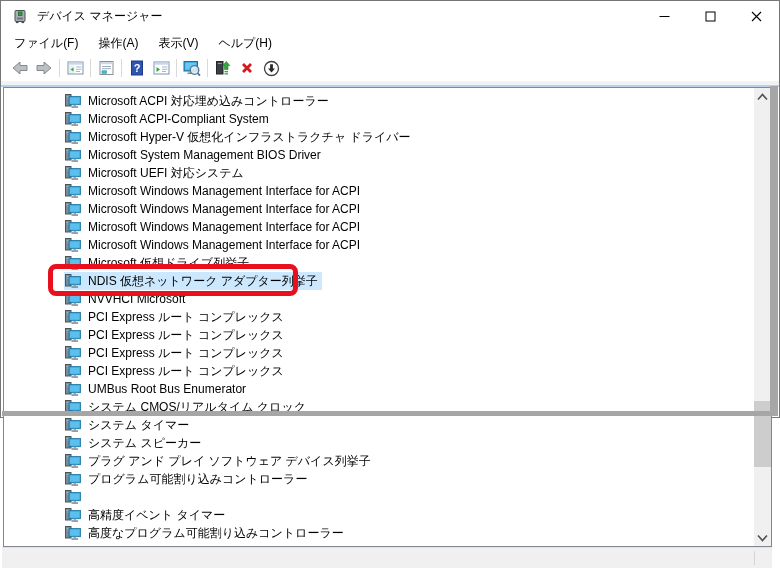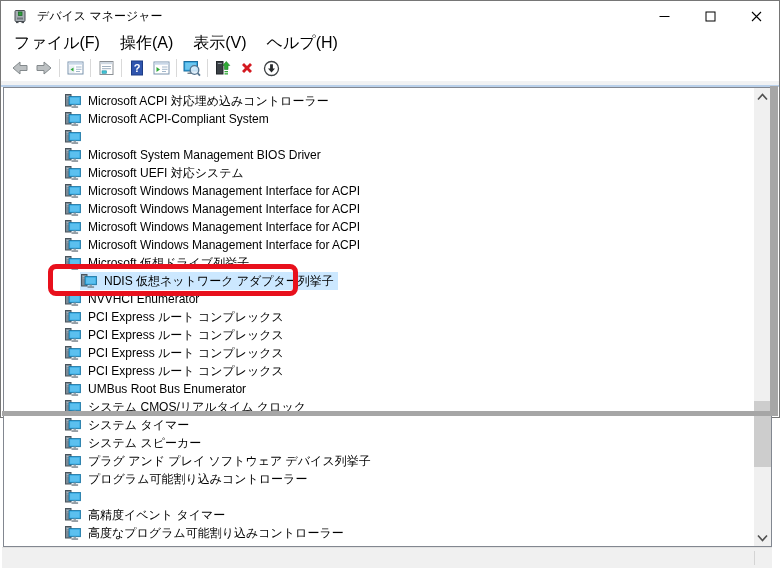--- a/index.html
+++ b/index.html
@@ -9,34 +9,34 @@
 
   
   .titlebar { position:absolute; top:0; left:0; right:0; height:31px; background:#fff; display:flex; align-items:center; }
   .titlebar .app-icon { margin:0 9px 0 11px; width:16px; height:16px; flex:0 0 16px; }
   .title-text { font-size:12px; color:#000; }
   .caption-buttons { position:absolute; right:0; top:0; height:31px; display:flex; }
   .caption-btn { width:46px; height:31px; display:flex; align-items:center; justify-content:center; background:#fff; }
 
   
   .menubar { position:absolute; top:31px; left:0; right:0; height:23px; background:#fff; display:flex; align-items:center; padding-left:3px; }
-  .menu-item { padding:3px 10px; font-size:16px; }
+  .menu-item { padding:3px 10px; font-size:12px; }
 
   
   .toolbar { position:absolute; top:54px; left:0; right:0; height:26px; background:#fff; display:flex; align-items:center; padding-left:7px; }
   .tool-btn { width:24px; height:24px; display:flex; align-items:center; justify-content:center; }
   .tb-sep { width:1px; height:18px; background:#d9d9d9; margin:0 3px; }
   .rebar-strip { position:absolute; top:80px; left:0; right:0; height:6px; background:#f1f2f3; border-bottom:2px solid #b9d0ea; }
 
   
   .panel { position:absolute; top:86px; left:2px; width:769px; height:460px; background:#fff; border:1px solid #828790; overflow:hidden; }
   .device-list { position:absolute; top:0; left:0; right:17px; bottom:0; padding-top:4px; }
   .row { height:18px; display:flex; align-items:center; padding-left:60px; white-space:nowrap; }
   .row .content { display:inline-flex; align-items:center; height:18px; padding:0 4px 0 1px; }
-  .row.selected .content { background:var(--sel-bg,#cce8ff);margin-left:16px; }
+  .row.selected .content { background:var(--sel-bg,#cce8ff); }
   .dev-icon { width:16px; height:15px; margin-right:7px; flex:0 0 16px; }
   .dev-label { font-size:12px; }
 
   
   .annotation-box { position:absolute; left:44px; top:176px; width:250px; height:32px; border:5px solid #e8101c; border-radius:8px; z-index:6; pointer-events:none; }
 
   
   .scrollbar { position:absolute; top:0; right:0; bottom:0; width:17px; background:#f0f0f0; }
   .sb-btn { position:absolute; left:0; width:17px; height:17px; display:flex; align-items:center; justify-content:center; }
   .sb-up { top:0; } .sb-down { bottom:0; }
@@ -208,20 +208,21 @@
     <span class="content">
       <svg class="dev-icon" viewBox="0 0 16 15">
         <rect x="0.5" y="0.5" width="5.5" height="11.5" fill="#7d8b96" stroke="#49545c"></rect>
         <rect x="1.6" y="2" width="3.3" height="0.9" fill="#b3bdc5"></rect>
         <rect x="1.6" y="3.8" width="3.3" height="0.9" fill="#97a3ac"></rect>
         <rect x="4" y="2.5" width="11.5" height="8.2" fill="#35aae3" stroke="#17719f" stroke-width="0.8"></rect>
         <rect x="5.1" y="3.7" width="9.3" height="5.9" fill="#5cc0ef"></rect>
         <rect x="8.6" y="10.7" width="2.4" height="1.7" fill="#9aa5ad"></rect>
         <rect x="6.5" y="12.4" width="6.6" height="1.3" fill="#6b7780"></rect>
       </svg>
+      <span class="dev-label">Microsoft Hyper-V 仮想化インフラストラクチャ ドライバー</span>
     </span>
   </div>
         <div class="row">
     <span class="content">
       <svg class="dev-icon" viewBox="0 0 16 15">
         <rect x="0.5" y="0.5" width="5.5" height="11.5" fill="#7d8b96" stroke="#49545c"></rect>
         <rect x="1.6" y="2" width="3.3" height="0.9" fill="#b3bdc5"></rect>
         <rect x="1.6" y="3.8" width="3.3" height="0.9" fill="#97a3ac"></rect>
         <rect x="4" y="2.5" width="11.5" height="8.2" fill="#35aae3" stroke="#17719f" stroke-width="0.8"></rect>
         <rect x="5.1" y="3.7" width="9.3" height="5.9" fill="#5cc0ef"></rect>
@@ -333,21 +334,21 @@
     <span class="content">
       <svg class="dev-icon" viewBox="0 0 16 15">
         <rect x="0.5" y="0.5" width="5.5" height="11.5" fill="#7d8b96" stroke="#49545c"></rect>
         <rect x="1.6" y="2" width="3.3" height="0.9" fill="#b3bdc5"></rect>
         <rect x="1.6" y="3.8" width="3.3" height="0.9" fill="#97a3ac"></rect>
         <rect x="4" y="2.5" width="11.5" height="8.2" fill="#35aae3" stroke="#17719f" stroke-width="0.8"></rect>
         <rect x="5.1" y="3.7" width="9.3" height="5.9" fill="#5cc0ef"></rect>
         <rect x="8.6" y="10.7" width="2.4" height="1.7" fill="#9aa5ad"></rect>
         <rect x="6.5" y="12.4" width="6.6" height="1.3" fill="#6b7780"></rect>
       </svg>
-      <span class="dev-label">NVVHCI Enumerator</span>
+      <span class="dev-label">NVVHCI Microsoft</span>
     </span>
   </div>
         <div class="row">
     <span class="content">
       <svg class="dev-icon" viewBox="0 0 16 15">
         <rect x="0.5" y="0.5" width="5.5" height="11.5" fill="#7d8b96" stroke="#49545c"></rect>
         <rect x="1.6" y="2" width="3.3" height="0.9" fill="#b3bdc5"></rect>
         <rect x="1.6" y="3.8" width="3.3" height="0.9" fill="#97a3ac"></rect>
         <rect x="4" y="2.5" width="11.5" height="8.2" fill="#35aae3" stroke="#17719f" stroke-width="0.8"></rect>
         <rect x="5.1" y="3.7" width="9.3" height="5.9" fill="#5cc0ef"></rect>

